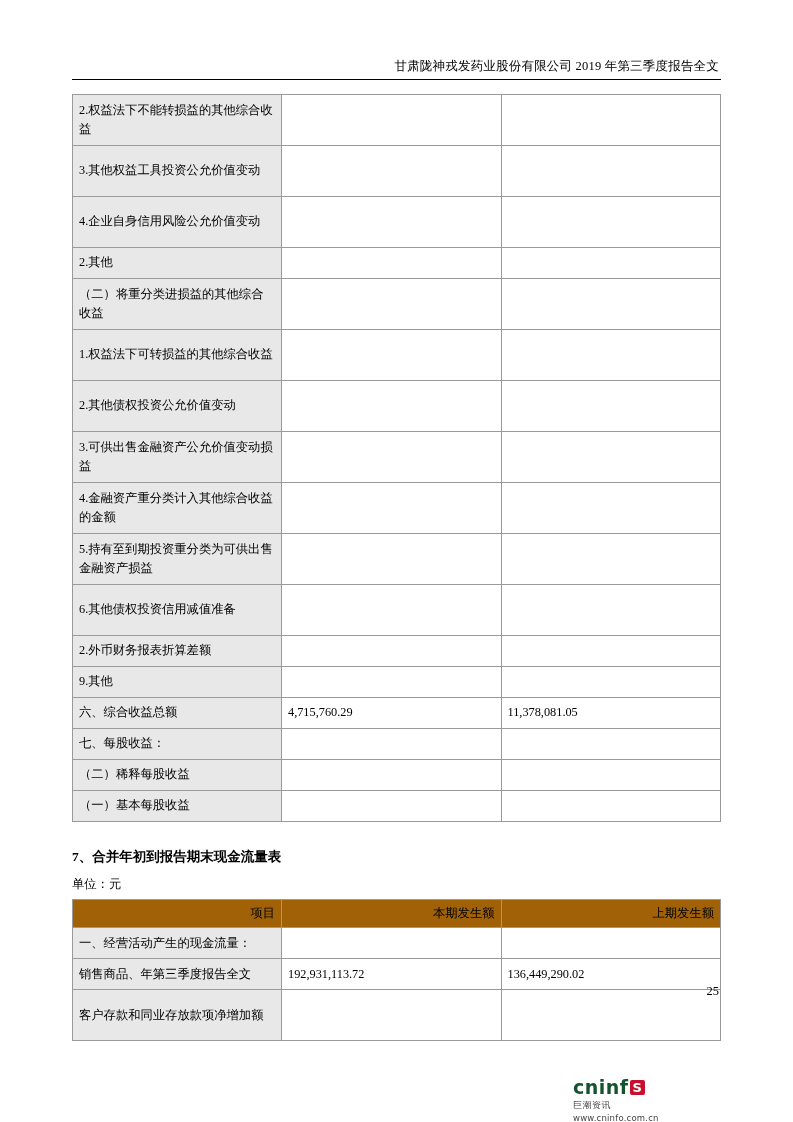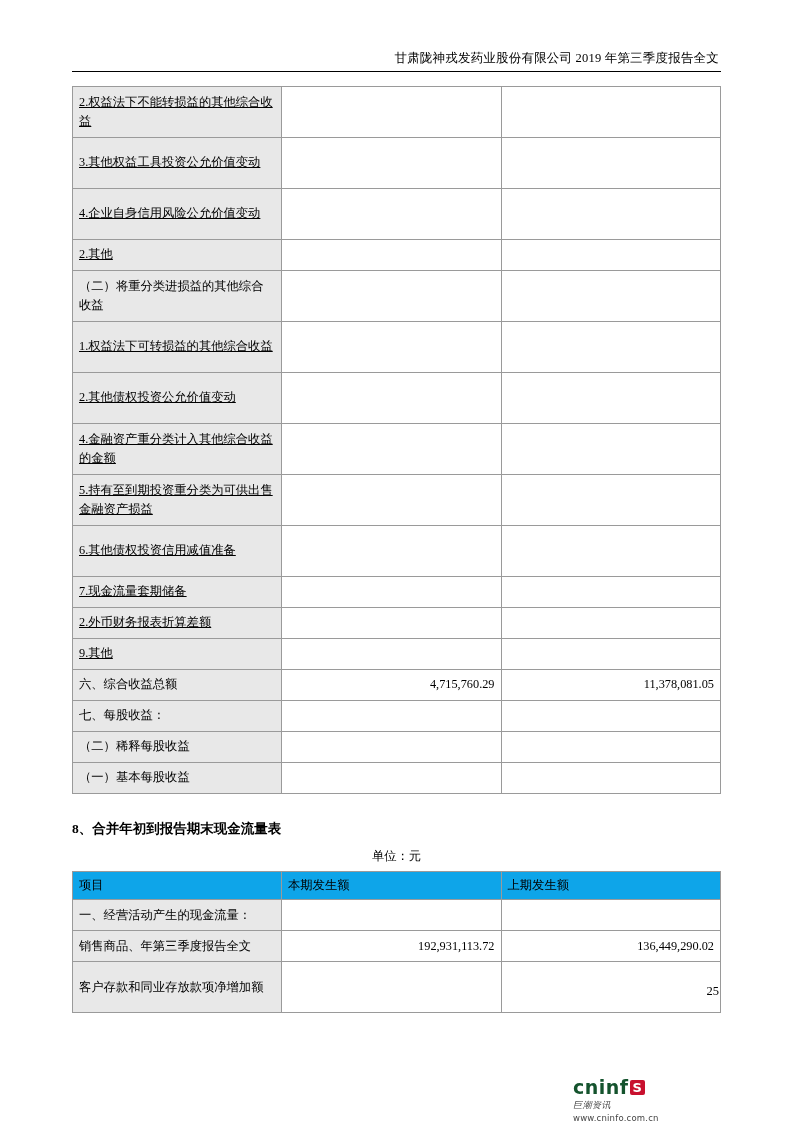--- a/index.html
+++ b/index.html
@@ -13,21 +13,21 @@
     font-family: "Liberation Serif", "DejaVu Serif", serif;
     color: #000000;
     position: relative;
     overflow: hidden;
   }
   .page {
     position: relative;
     width: 793px;
     height: 1122px;
     box-sizing: border-box;
-    padding: 0 72px;
+    padding: 8px 72px;
   }
   .header {
     padding-top: 50px;
     text-align: right;
     font-size: 12.5px;
     letter-spacing: 0.2px;
     padding-right: 2px;
   }
   .header-rule {
     border-bottom: 1px solid #000000;
@@ -45,38 +45,37 @@
     line-height: 1.55;
     padding: 4px 6px;
     vertical-align: middle;
     font-weight: normal;
   }
   .label-cell {
     background: #e8e8e8;
     width: 196px;
   }
   .num-cell {
+    padding-right: 10px;
+  }
+  .hdr-cell {
+    background: #a16207;
     text-align: right;
-    padding-right: 10px;
-  }
-  .hdr-cell {
-    background: #0ea5e9;
-    text-align: left;
   }
   .indent1 { padding-left: 22px; }
-  .indent2 { padding-left: 32px; text-decoration: underline; }
+  .indent2 { padding-left: 32px; }
   .rowh-2l td { height: 42px; }
   .rowh-1l td { height: 22px; }
   .section-title {
     font-size: 13.5px;
     font-weight: bold;
     margin: 26px 0 10px 0;
   }
   .unit-line {
-    text-align: center;
+    text-align: left;
     font-size: 12.3px;
     width: 649px;
     margin-bottom: 6px;
   }
   .pagenum {
     position: absolute;
     right: 74px;
     top: 984px;
     font-size: 12.5px;
   }
@@ -111,21 +110,20 @@
     font-family: "DejaVu Sans", "Liberation Sans", sans-serif;
     font-size: 8.5px;
     color: #444444;
     margin-top: 1px;
     letter-spacing: 0.2px;
   }
   .logo-cn {
     font-size: 9px;
     color: #444444;
     letter-spacing: 0.5px;
-    font-style: italic;
   }
 </style>
 </head>
 <body>
 
 <div class="page">
 
   <div class="header">
     <span>甘肃陇神戎发药业股份有限公司 2019 年第三季度报告全文</span>
   </div>
@@ -162,36 +160,36 @@
         <td class="label-cell indent2">1.权益法下可转损益的其他综合收益</td>
         <td class="num-cell"></td>
         <td class="num-cell"></td>
       </tr>
       <tr class="rowh-2l">
         <td class="label-cell indent2">2.其他债权投资公允价值变动</td>
         <td class="num-cell"></td>
         <td class="num-cell"></td>
       </tr>
       <tr class="rowh-2l">
+        <td class="label-cell indent2">3.可供出售金融资产公允价值变动损益</td>
+        <td class="num-cell"></td>
+        <td class="num-cell"></td>
+      </tr>
+      <tr class="rowh-2l">
         <td class="label-cell indent2">4.金融资产重分类计入其他综合收益的金额</td>
         <td class="num-cell"></td>
         <td class="num-cell"></td>
       </tr>
       <tr class="rowh-2l">
         <td class="label-cell indent2">5.持有至到期投资重分类为可供出售金融资产损益</td>
         <td class="num-cell"></td>
         <td class="num-cell"></td>
       </tr>
       <tr class="rowh-2l">
         <td class="label-cell indent2">6.其他债权投资信用减值准备</td>
-        <td class="num-cell"></td>
-        <td class="num-cell"></td>
-      </tr>
-      <tr class="rowh-1l">
-        <td class="label-cell indent2">7.现金流量套期储备</td>
         <td class="num-cell"></td>
         <td class="num-cell"></td>
       </tr>
       <tr class="rowh-1l">
         <td class="label-cell indent2">2.外币财务报表折算差额</td>
         <td class="num-cell"></td>
         <td class="num-cell"></td>
       </tr>
       <tr class="rowh-1l">
         <td class="label-cell indent2">9.其他</td>
@@ -214,21 +212,21 @@
         <td class="num-cell"></td>
       </tr>
       <tr class="rowh-1l">
         <td class="label-cell indent1">（一）基本每股收益</td>
         <td class="num-cell"></td>
         <td class="num-cell"></td>
       </tr>
     </tbody>
   </table>
 
-  <div class="section-title">8、合并年初到报告期末现金流量表</div>
+  <div class="section-title">7、合并年初到报告期末现金流量表</div>
 
   <div class="unit-line">单位：元</div>
 
   <table class="ftab">
     <thead>
       <tr>
         <th class="hdr-cell label-cell">项目</th>
         <th class="hdr-cell">本期发生额</th>
         <th class="hdr-cell">上期发生额</th>
       </tr>

